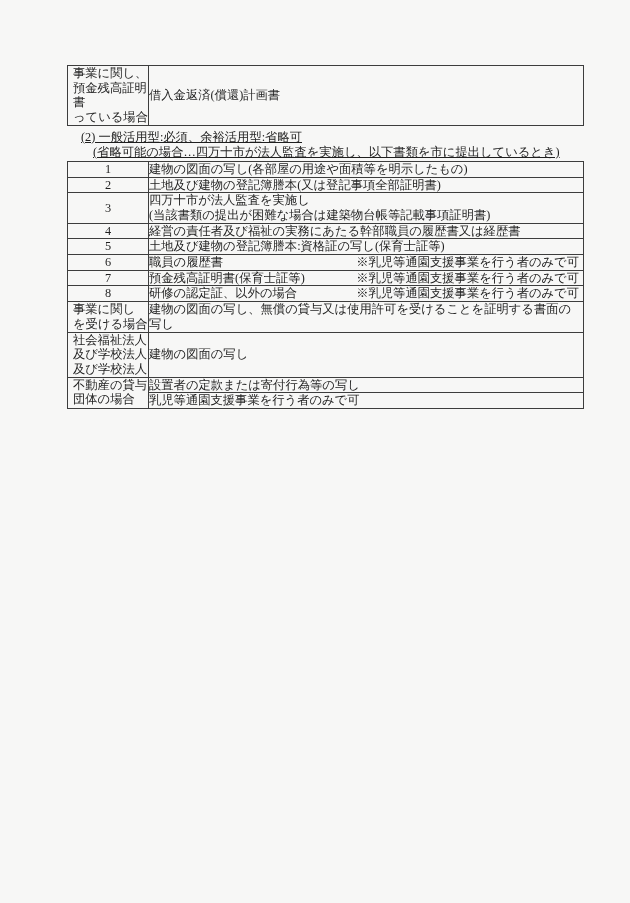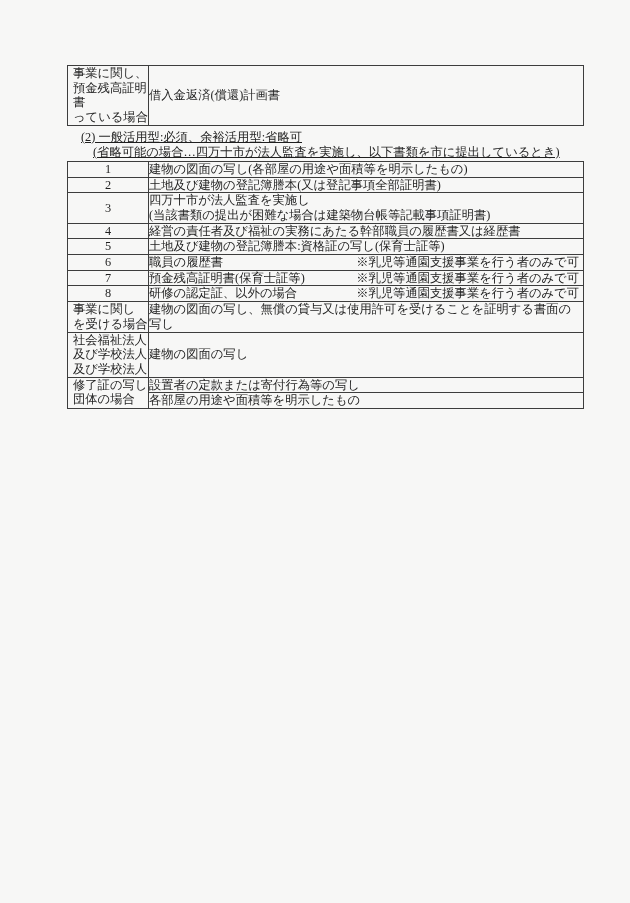--- a/index.html
+++ b/index.html
@@ -145,24 +145,24 @@
             <div class="line">社会福祉法人</div>
             <div class="line">及び学校法人</div>
             <div class="line">及び学校法人</div>
           </td>
           <td class="txt">
             <div class="wrapline">建物の図面の写し</div>
           </td>
         </tr>
         <tr>
           <td class="label top" rowspan="2">
-            <div class="line">修了証の写し</div>
+            <div class="line">不動産の貸与</div>
             <div class="line">団体の場合</div>
           </td>
           <td class="txt">設置者の定款または寄付行為等の写し</td>
         </tr>
         <tr>
-          <td class="txt">各部屋の用途や面積等を明示したもの</td>
+          <td class="txt">乳児等通園支援事業を行う者のみで可</td>
         </tr>
       </tbody>
   </table>
 
 </div>
 
 </body></html>

